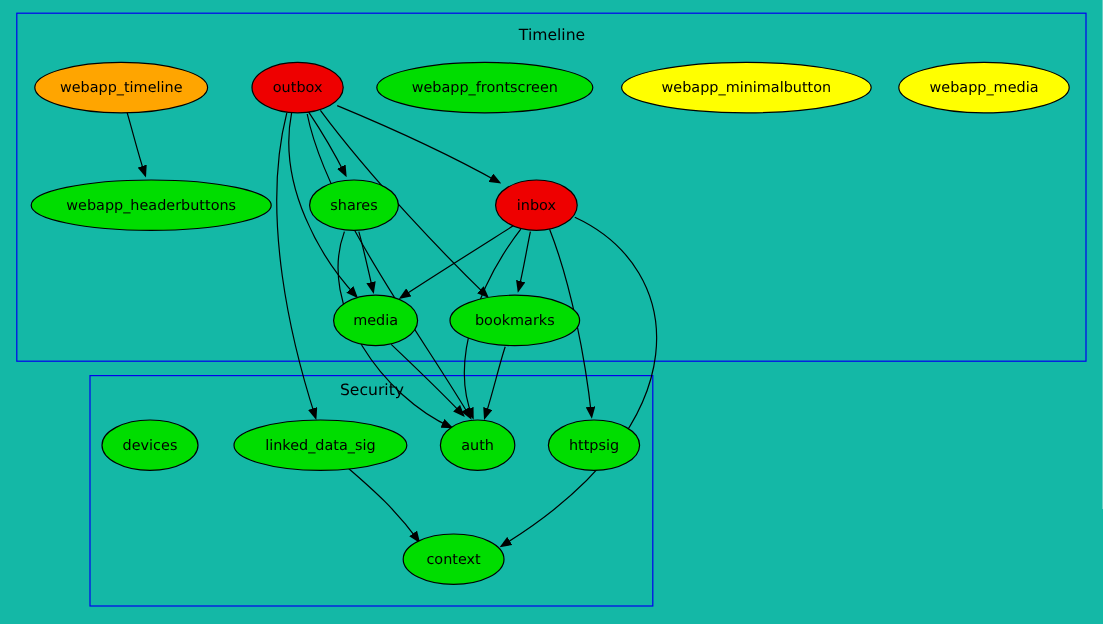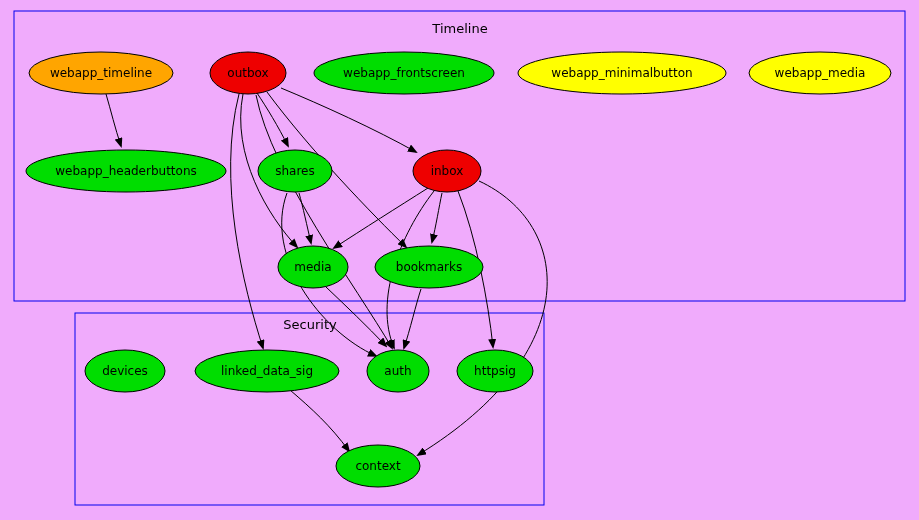--- a/index.html
+++ b/index.html
@@ -5,21 +5,21 @@
   html, body {
     margin: 0;
     padding: 0;
     background: #ffffff;
     font-family: "DejaVu Sans", "Liberation Sans", sans-serif;
   }
   .canvas {
     position: relative;
     width: 919px;
     height: 520px;
-    background: #f0abfc;
+    background: #14b8a6;
   }
   svg { display: block; }
   .cluster-rect { fill: none; stroke-width: 1; }
   .cluster-label { font-size: 13px; fill: #000000; text-anchor: middle; }
   .node-ellipse { stroke: #000000; stroke-width: 1; }
   .node-label { font-size: 12px; fill: #000000; text-anchor: middle; }
   .edge-path { fill: none; stroke: #000000; stroke-width: 1; }
 </style>
 </head>
 <body>

